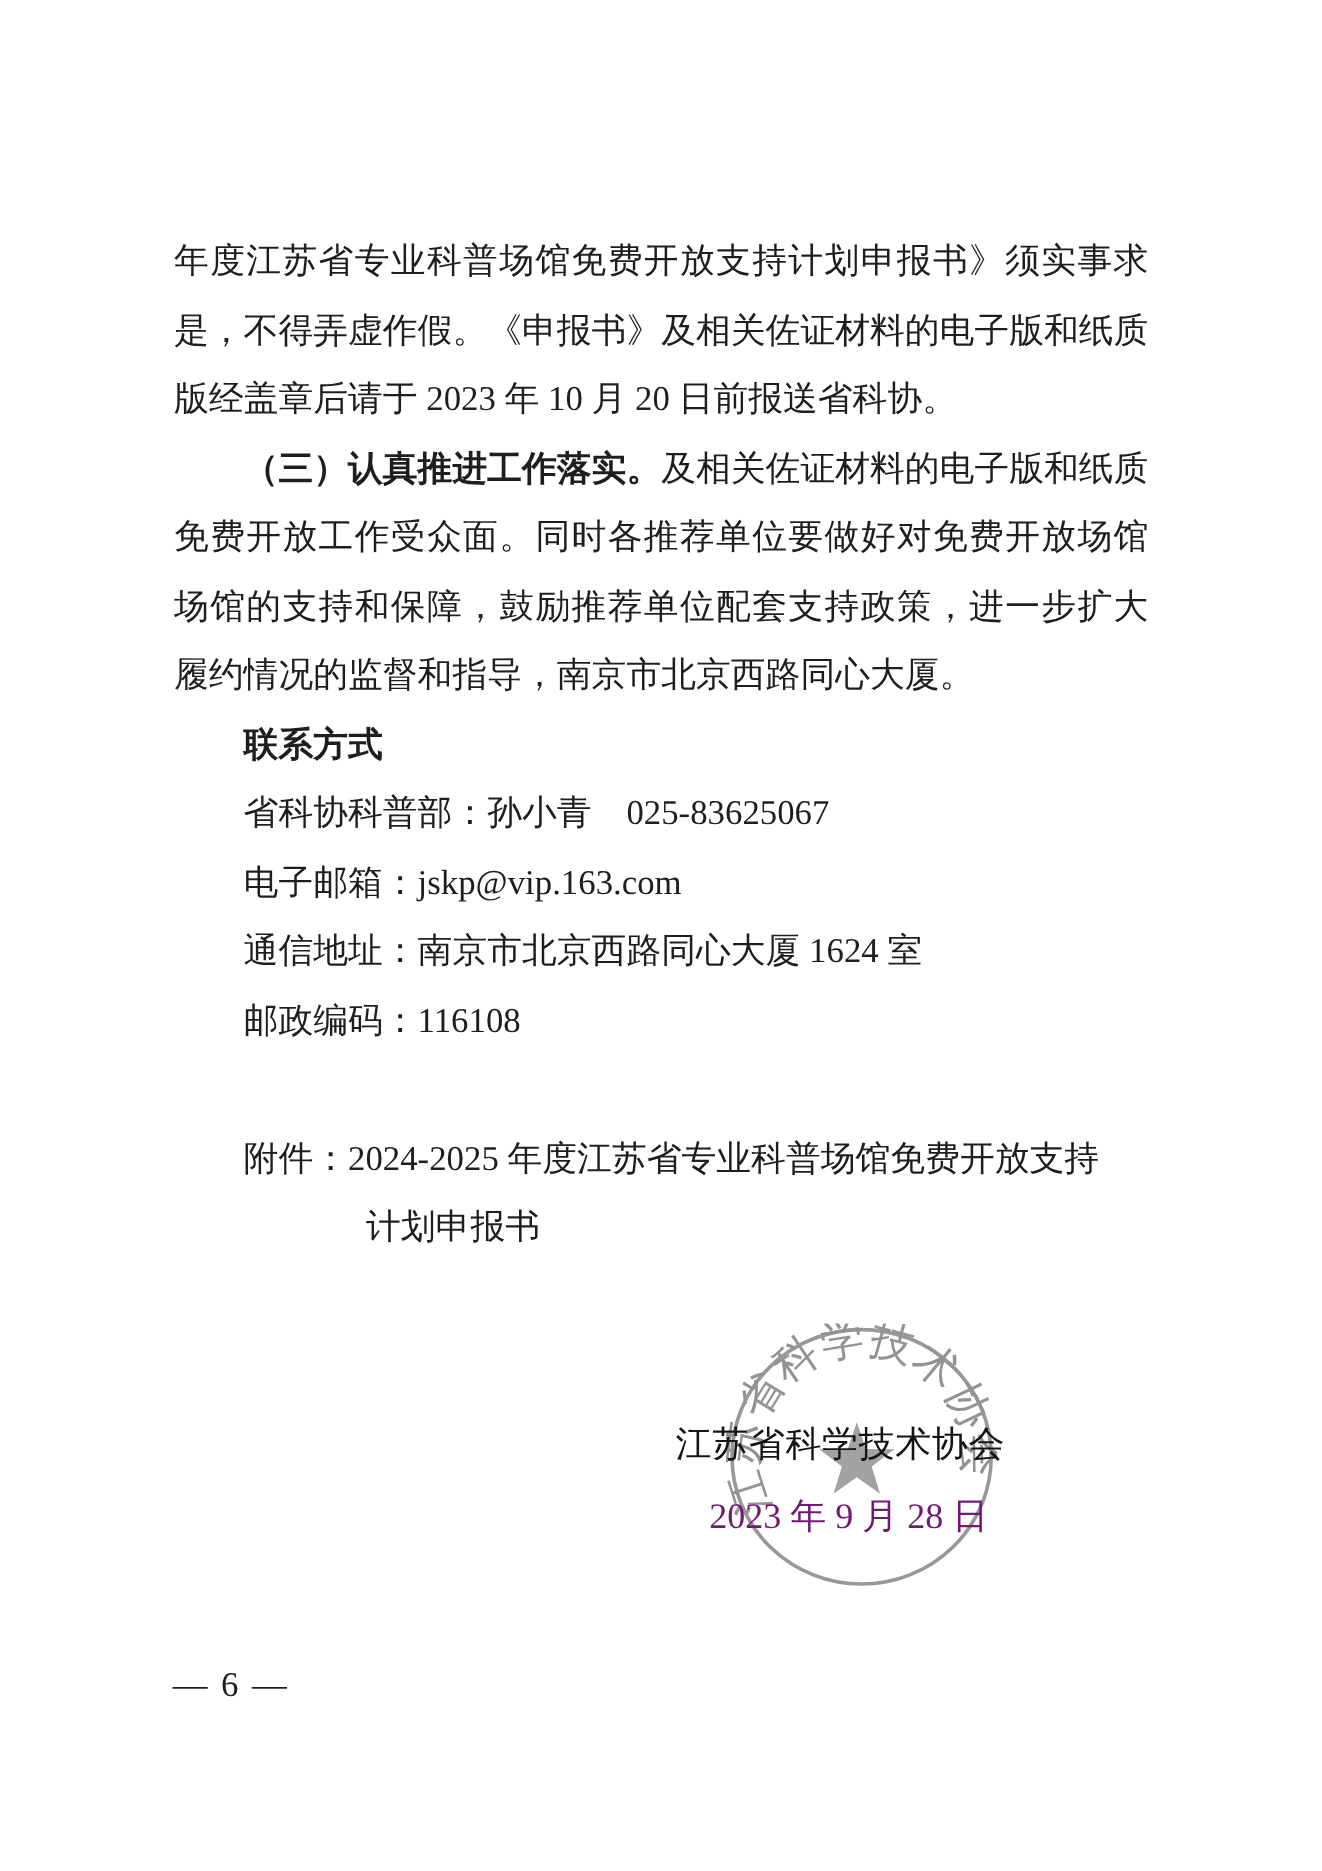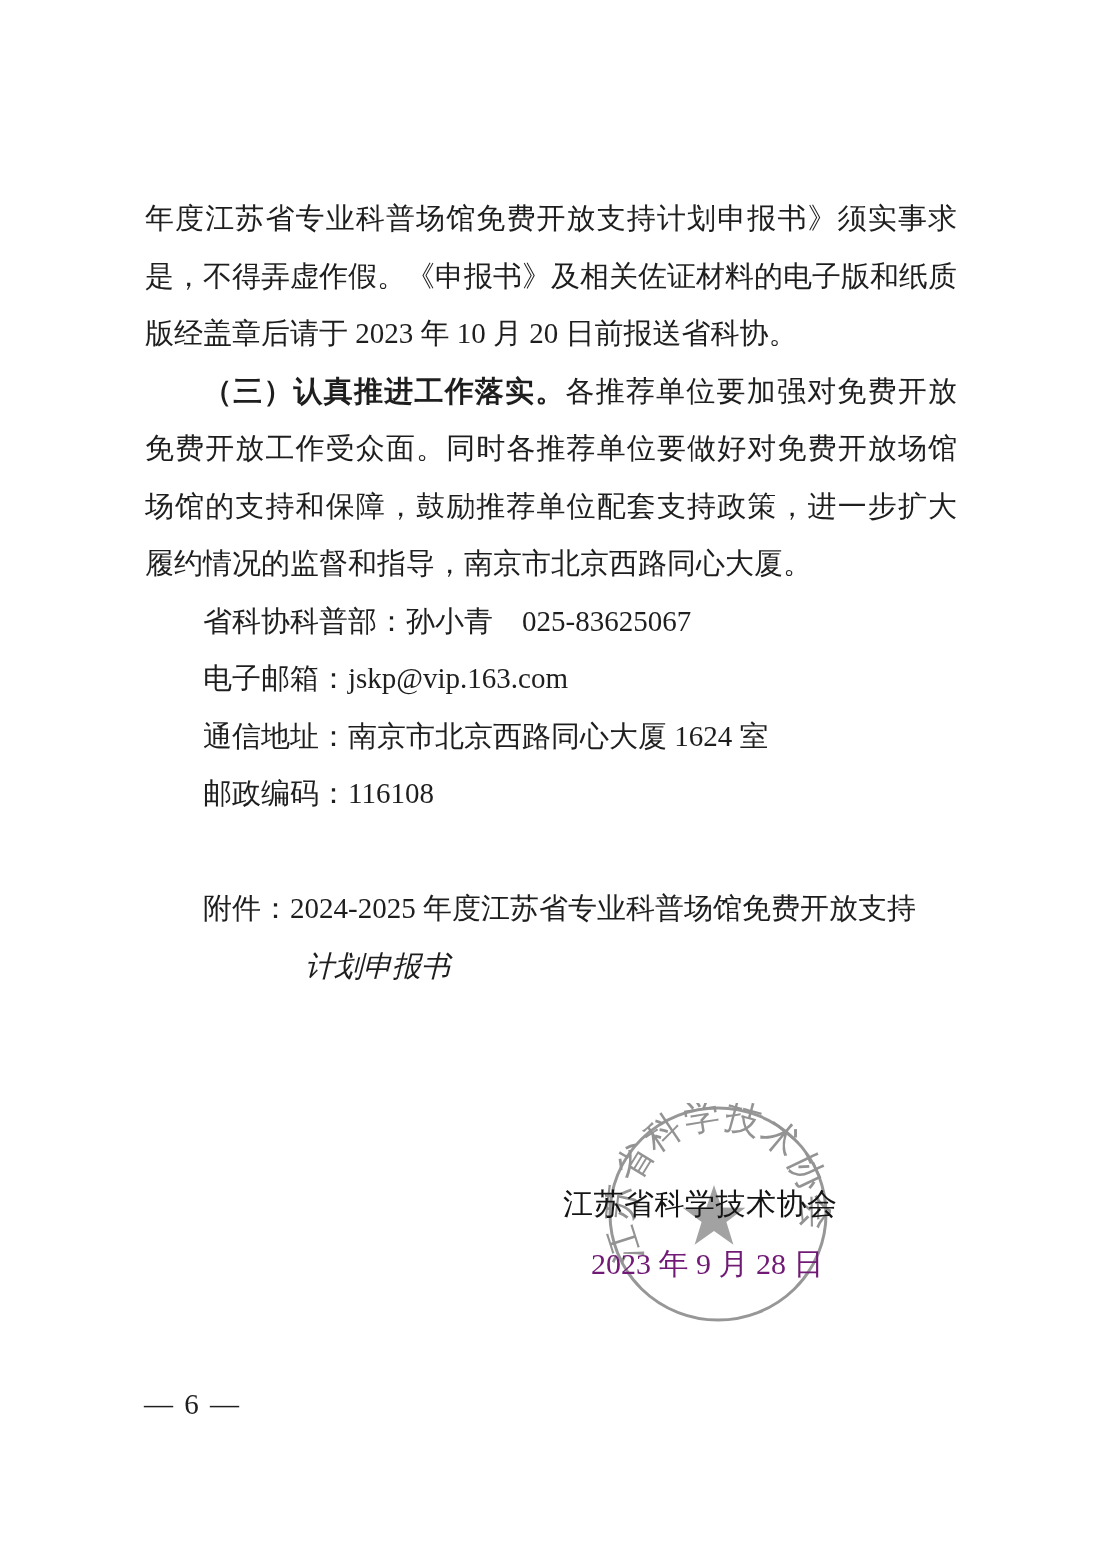--- a/index.html
+++ b/index.html
@@ -24,21 +24,21 @@
     line-height: 57.5px;
     height: 57.5px;
     white-space: pre-wrap;
   }
   .justify {
     text-align: justify;
     text-align-last: justify;
     text-justify: inter-character;
   }
   .indent { text-indent: 58px; }
-  .hang { padding-left: 160px; font-style: italic; }
+  .hang { padding-left: 160px; }
   .bold { font-weight: bold; }
   .spacer { height: 57.5px; }
   .signature-org {
     position: absolute;
     left: 563px;
     top: 1186px;
     font-size: 30px;
     line-height: 36px;
     letter-spacing: 0.5px;
     z-index: 3;
@@ -78,25 +78,26 @@
 </head>
 <body>
 
 <div class="page">
 
   <div class="body-text">
     <div class="line justify">年度江苏省专业科普场馆免费开放支持计划申报书》须实事求</div>
     <div class="line justify">是，不得弄虚作假。《申报书》及相关佐证材料的电子版和纸质</div>
     <div class="line">版经盖章后请于 2023 年 10 月 20 日前报送省科协。</div>
 
-    <div class="line justify indent"><span class="bold">（三）认真推进工作落实。</span><span>各推荐单位要加强对免费开放</span></div>
+    <div class="line justify indent"><span class="bold">（三）认真推进工作落实。</span><span>及相关佐证材料的电子版和纸质</span></div>
     <div class="line justify">免费开放工作受众面。同时各推荐单位要做好对免费开放场馆</div>
     <div class="line justify">场馆的支持和保障，鼓励推荐单位配套支持政策，进一步扩大</div>
     <div class="line">履约情况的监督和指导，南京市北京西路同心大厦。</div>
 
+    <div class="line indent bold">联系方式</div>
     <div class="line indent">省科协科普部：孙小青　025-83625067</div>
     <div class="line indent">电子邮箱：jskp@vip.163.com</div>
     <div class="line indent">通信地址：南京市北京西路同心大厦 1624 室</div>
     <div class="line indent">邮政编码：116108</div>
 
     <div class="line spacer"></div>
 
     <div class="line indent"><span>附件：</span><span>2024-2025 年度江苏省专业科普场馆免费开放支持</span></div>
     <div class="line hang">计划申报书</div>
   </div>

